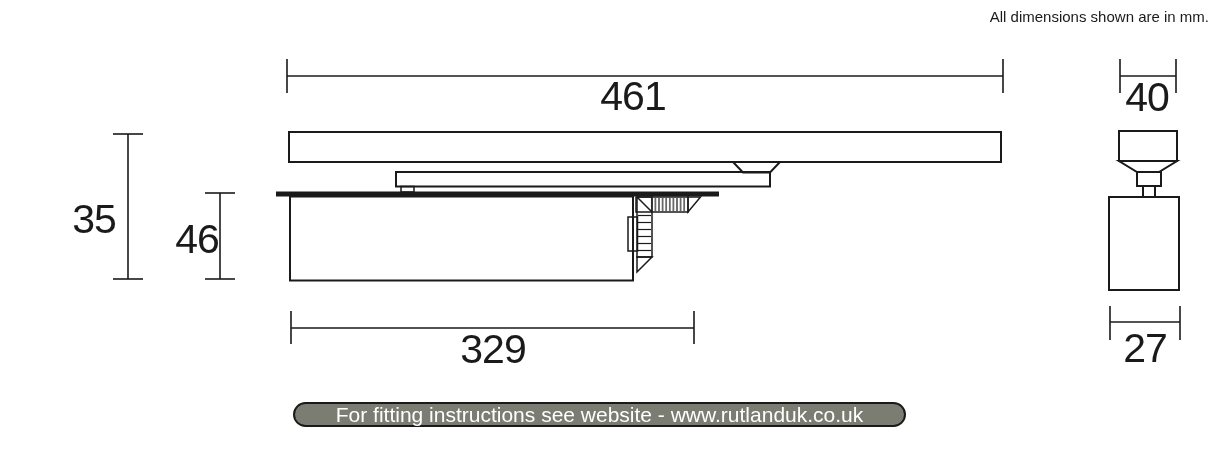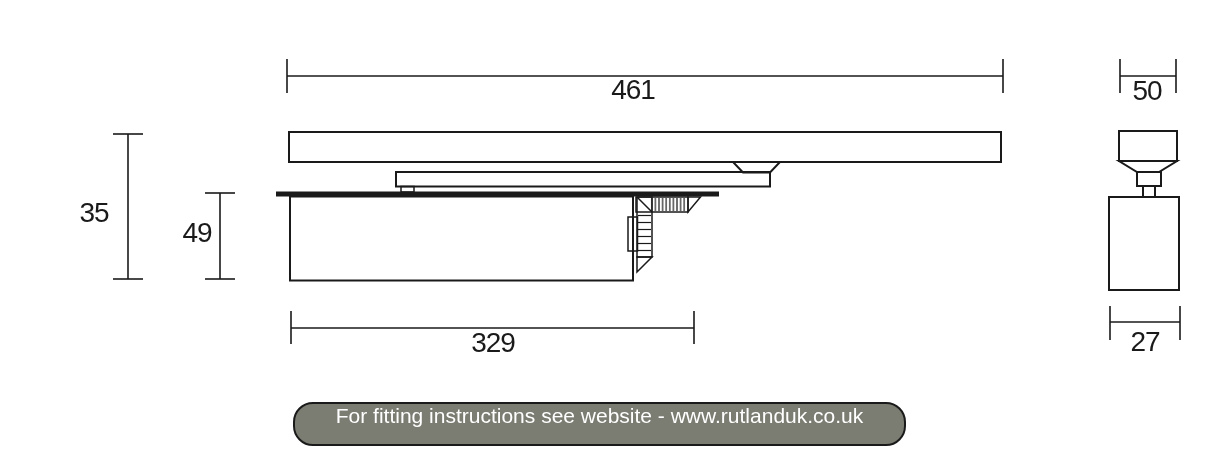--- a/index.html
+++ b/index.html
@@ -17,47 +17,47 @@
     overflow: hidden;
   }
   svg.drawing {
     position: absolute;
     left: 0;
     top: 0;
   }
   .dim-label {
     position: absolute;
     transform: translateX(-50%);
-    font-size: 28px;
+    font-size: 41px;
     line-height: 1;
     letter-spacing: -1px;
     white-space: nowrap;
     color: #1a1a1a;
   }
   .units-note {
     position: absolute;
     top: 9px;
     right: 5px;
     font-size: 15px;
     line-height: 1.1;
     color: #1a1a1a;
     white-space: nowrap;
   }
   .footer-pill {
     position: absolute;
     left: 293px;
     top: 402px;
     width: 613px;
-    height: 44px;
+    height: 25px;
     box-sizing: border-box;
     background: #7b7d72;
     border: 2.5px solid #1a1a1a;
     border-radius: 20px;
     display: flex;
-    align-items: flex-start;
+    align-items: center;
     justify-content: center;
   }
   .footer-pill span {
     color: #ffffff;
     font-size: 21px;
     white-space: nowrap;
   }
 </style>
 </head>
 <body>
@@ -128,25 +128,26 @@
         <line x1="1176" y1="59" x2="1176" y2="93"></line>
       </g>
       <g>
         <line x1="1110" y1="322" x2="1180" y2="322"></line>
         <line x1="1110" y1="306" x2="1110" y2="340"></line>
         <line x1="1180" y1="306" x2="1180" y2="340"></line>
       </g>
     </g>
   </svg>
 
+  <div class="units-note">All dimensions shown are in mm.</div>
 
   <div class="dim-label" style="left:633px; top:76px">461</div>
   <div class="dim-label" style="left:94px;  top:199px">35</div>
-  <div class="dim-label" style="left:197px; top:219px">49</div>
+  <div class="dim-label" style="left:197px; top:219px">46</div>
   <div class="dim-label" style="left:493px; top:329px">329</div>
-  <div class="dim-label" style="left:1147px;top:77px">50</div>
+  <div class="dim-label" style="left:1147px;top:77px">40</div>
   <div class="dim-label" style="left:1145px;top:328px">27</div>
 
   <div class="footer-pill">
     <span>For fitting instructions see website - www.rutlanduk.co.uk</span>
   </div>
 
 </div>
 
 </body></html>

